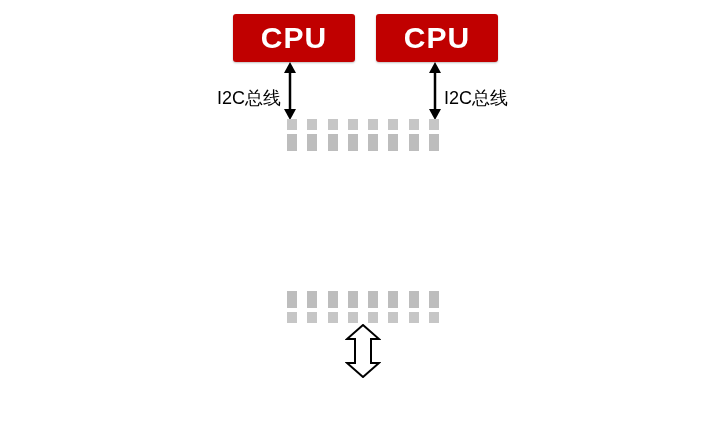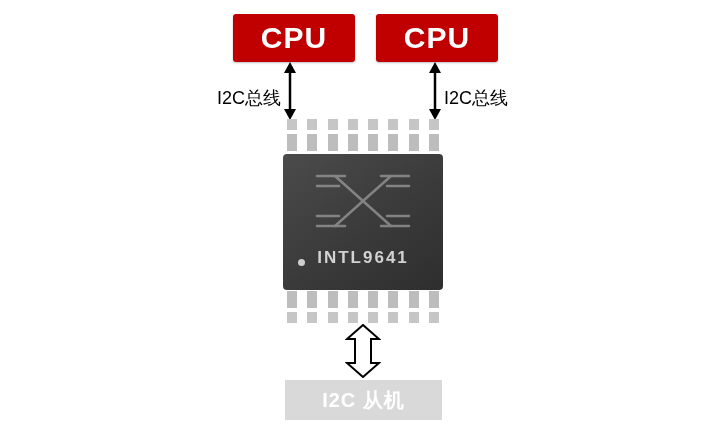--- a/index.html
+++ b/index.html
@@ -186,38 +186,20 @@
         <div class="gap"></div>
         <div class="leg"></div>
       </div>
     <div class="pin">
         <div class="tip"></div>
         <div class="gap"></div>
         <div class="leg"></div>
       </div>
   </div>
 
-  <div class="chip-body">
-    <svg class="chip-logo" viewBox="0 0 104 66">
-      <g stroke="#9a9a9a" stroke-width="2.5" fill="none" stroke-linecap="round">
-        <path d="M24 8 L80 58"></path>
-        <path d="M80 8 L24 58"></path>
-        <path d="M6 8 H34"></path>
-          <path d="M70 8 H98"></path>
-        <path d="M6 18 H28"></path>
-          <path d="M76 18 H98"></path>
-        <path d="M6 48 H28"></path>
-          <path d="M76 48 H98"></path>
-        <path d="M6 58 H34"></path>
-          <path d="M70 58 H98"></path>
-      </g>
-    </svg>
-    <div class="pin1-dot"></div>
-    <div class="chip-part">INTL9641</div>
-  </div>
 
   <div class="pin-row pin-row-bottom">
     <div class="pin">
         <div class="leg"></div>
         <div class="gap"></div>
         <div class="tip"></div>
       </div>
     <div class="pin">
         <div class="leg"></div>
         <div class="gap"></div>
@@ -252,17 +234,14 @@
         <div class="leg"></div>
         <div class="gap"></div>
         <div class="tip"></div>
       </div>
   </div>
 
   <svg class="outline-arrow" viewBox="0 0 36 54">
     <polygon points="18,1 34,15 26,15 26,39 34,39 18,53 2,39 10,39 10,15 2,15" fill="#ffffff" stroke="#000000" stroke-width="2" stroke-linejoin="miter"></polygon>
   </svg>
 
-  <div class="slave-box">
-    <span>I2C 从机</span>
-  </div>
 
 </div>
 
 </body></html>

